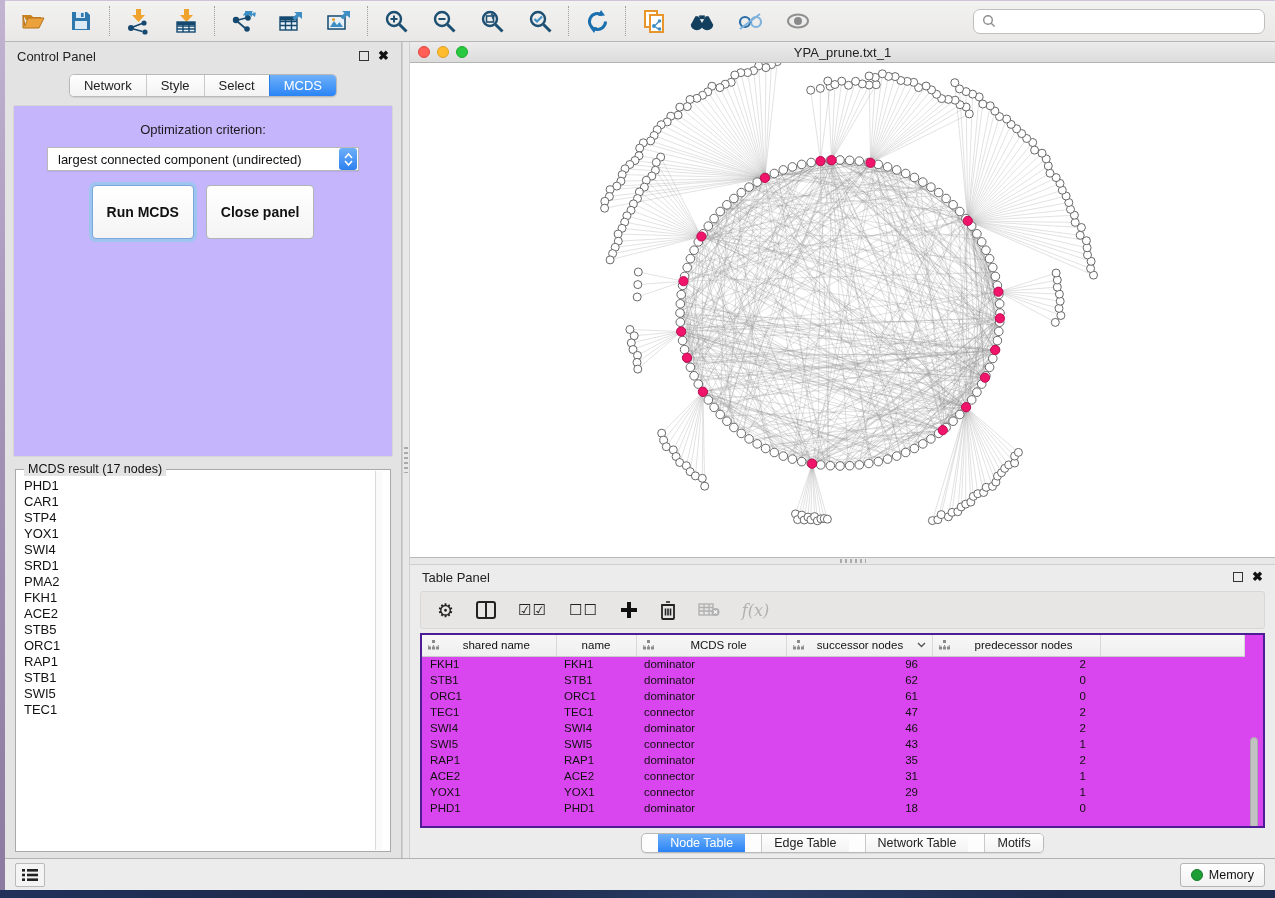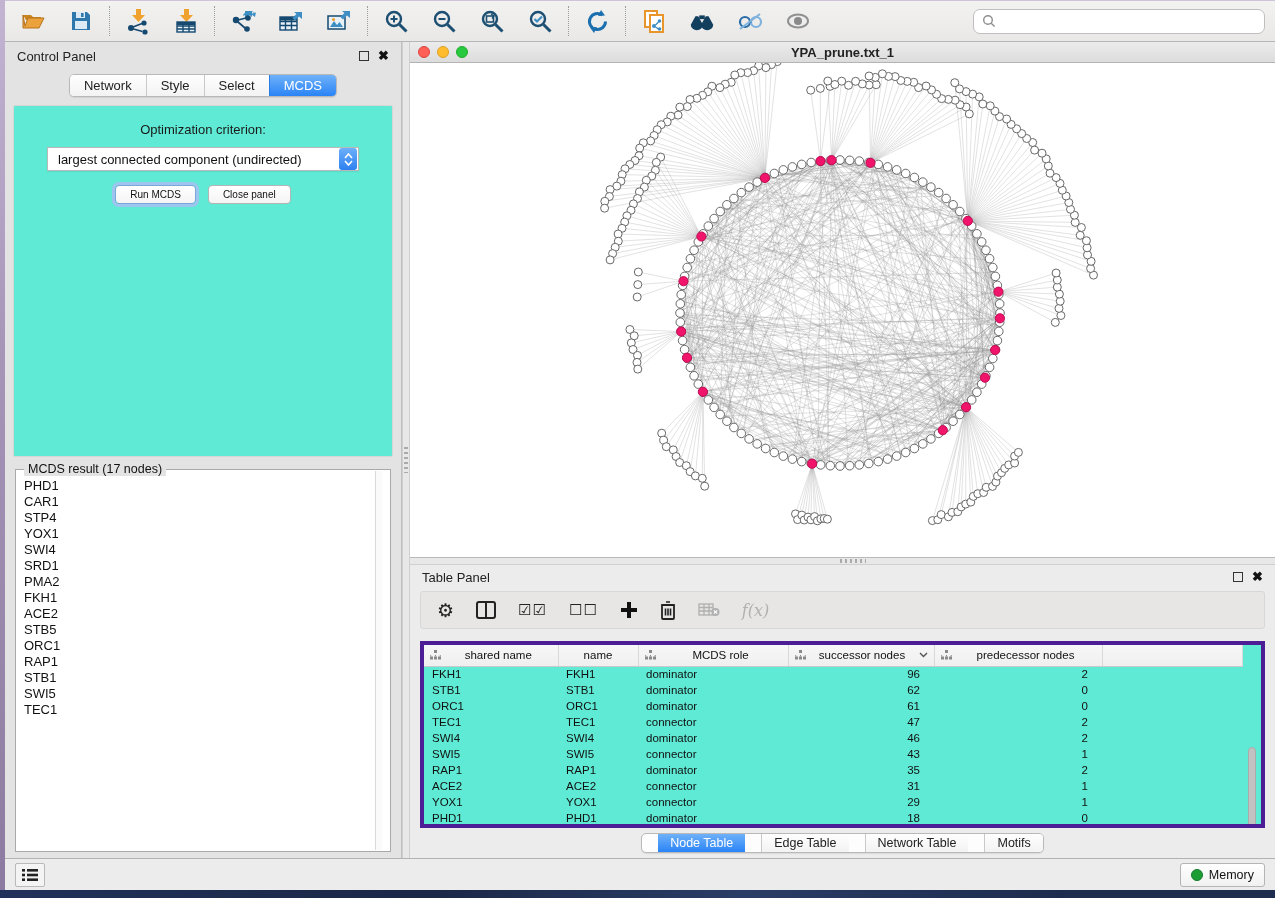--- a/index.html
+++ b/index.html
@@ -41,73 +41,73 @@
   .close-btn { font-size:13px; color:#111; font-weight:bold; line-height:10px; cursor:pointer; }
 
   .cp-tabs { display:flex; justify-content:center; margin:4px 0 0; }
   .seg { display:flex; border:1px solid #b9b9b9; border-radius:5px; overflow:hidden; background:#fdfdfd;
     box-shadow:0 1px 1px rgba(0,0,0,.08); }
   .seg .tab { padding:3px 14px; font-size:13px; color:#222; border-left:1px solid #c9c9c9; cursor:pointer;
     background:linear-gradient(#fefefe,#f3f3f3); }
   .seg .tab:first-child { border-left:none; }
   .seg .tab.sel { background:linear-gradient(#6fb1f9,#2a84f6); color:#fff; border-left-color:#2a7de4; }
 
-  .cp-inner { margin:8px 8px 0; background:#5eead4; border:1px solid #d7d6d5; border-radius:2px;
+  .cp-inner { margin:8px 8px 0; background:#c4b5fd; border:1px solid #d7d6d5; border-radius:2px;
     height:352px; padding-top:16px; }
   .opt-label { text-align:center; font-size:13px; color:#1a1a1a; }
   .dropdown { margin:10px auto 0; width:312px; height:24px; background:#fff; border:1px solid #b9b9b9;
     border-radius:0; display:flex; align-items:center; cursor:pointer;
     box-shadow:0 1px 1px rgba(0,0,0,.06); }
   .dropdown .val { flex:1; font-size:13px; padding:0 10px; color:#111; white-space:nowrap; }
   .stepper { width:18px; height:22px; margin-right:1px; border-radius:3px;
     background:linear-gradient(#6db0fa,#2d80f0); display:flex; flex-direction:column;
     align-items:center; justify-content:center; gap:1px; }
   .btn-row { display:flex; justify-content:center; gap:12px; margin-top:14px; }
-  .mac-btn { font-size:10px; padding:3px 14px; background:linear-gradient(#fff,#f4f4f4);
-    border:1px solid #b4b4b4; border-radius:4px; color:#111; cursor:pointer; }
+  .mac-btn { font-size:14px; padding:18px 14px; background:linear-gradient(#fff,#f4f4f4);
+    border:1px solid #b4b4b4; border-radius:4px; color:#111; cursor:pointer;font-weight:bold; }
   .mac-btn.focused { box-shadow:0 0 0 3px #9ec5ef; border-color:#7aa8d8; }
 
   .result-group { margin:12px 10px 6px; flex:1; position:relative; border:1px solid #a9a9a9;
     background:#fff; display:flex; flex-direction:column; min-height:0; }
   .result-legend { position:absolute; top:-8px; left:8px; background:#e4e3e3; padding:0 4px;
     font-size:12.5px; color:#111; }
   .result-list { flex:1; overflow:hidden; padding:8px 2px 2px 8px; position:relative; }
   .result-list .list-item { font-size:13px; color:#111; line-height:16px; cursor:default; }
   .result-scroll { position:absolute; top:1px; right:8px; bottom:1px; width:7px;
     border-left:1px solid #d9d9d9; background:#fafafa; }
 
   
   .network-window { height:516px; display:flex; flex-direction:column; border-bottom:1px solid #b9b9b9; }
   .net-titlebar { height:21px; background:linear-gradient(#ececec,#dcdcdc); border-bottom:1px solid #b3b3b3;
     display:flex; align-items:center; padding:0 8px; position:relative; }
   .lights { display:flex; gap:7px; }
   .light { width:12px; height:12px; border-radius:50%; display:inline-block; cursor:pointer; }
   .light.red { background:#ff5f57; border:1px solid #e0443e; }
   .light.yellow { background:#febc2e; border:1px solid #dea123; }
   .light.green { background:#28c840; border:1px solid #1dad2b; }
-  .net-title { position:absolute; left:0; right:0; text-align:center; font-size:13px; font-weight:bold; color:#222; }
+  .net-title { position:absolute; left:0; right:0; text-align:center; font-size:13px; font-weight:normal; color:#222; }
   .net-canvas { flex:1; background:#fff; position:relative; overflow:hidden; }
   .net-canvas svg { position:absolute; left:0; top:0; }
 
   .hsplit { height:7px; background:#e9e8e8; border-bottom:1px solid #cfcfcf; position:relative; }
   .hsplit .grip { position:absolute; left:430px; top:1px; height:4px; width:26px;
     background:repeating-linear-gradient(90deg,#aaa 0 2px,transparent 2px 5px); }
 
   
   .table-panel { flex:1; background:#ececec; display:flex; flex-direction:column; min-height:0; }
   .tp-header { height:24px; display:flex; align-items:center; padding:0 12px; font-size:13px; color:#222; }
   .tp-toolbar { margin:2px 10px 0; height:38px; background:#e7e6e5; border:1px solid #d8d7d6; border-radius:3px;
     display:flex; align-items:center; gap:22px; padding:0 16px; }
   .tp-icon { display:flex; align-items:center; justify-content:center; cursor:pointer; color:#222; }
   .tp-icon.disabled { color:#b0b0b0; cursor:default; }
   .gear-glyph { font-size:19px; line-height:19px; }
   .checks { font-size:15px; letter-spacing:1px; }
   .fx-glyph { font-family:"DejaVu Serif", serif; font-style:italic; font-size:16px; color:#b4b4b4; }
 
-  .grid-wrap { margin:12px 10px 0; flex:1; background:#5eead4; border:4px solid #4c1d95; position:relative; overflow:hidden; }
+  .grid-wrap { margin:4px 10px 0; flex:1; background:#d946ef; border:2px solid #4c1d95; position:relative; overflow:hidden; }
   table.node-table { border-collapse:collapse; width:calc(100% - 18px); table-layout:fixed; }
   .node-table th { height:21px; background:linear-gradient(#f7f7f7,#efefef); border-bottom:1px solid #c9c9c9;
     border-right:1px solid #d9d9d9; font-size:11.5px; font-weight:normal; color:#111; position:relative; }
   .node-table th .th-inner { display:flex; align-items:center; padding:0 6px; gap:4px; }
   .node-table th .th-label { flex:1; text-align:center; white-space:nowrap; overflow:hidden; }
   .node-table td { height:16px; font-size:11.5px; color:#111; padding:0 8px; white-space:nowrap; overflow:hidden; }
   .node-table td.num { text-align:right; padding-right:14px; }
   .tree-ico { flex:0 0 auto; }
   .sort-ico { flex:0 0 auto; }
   .v-scroll { position:absolute; top:24px; right:3px; width:10px; bottom:4px; }

